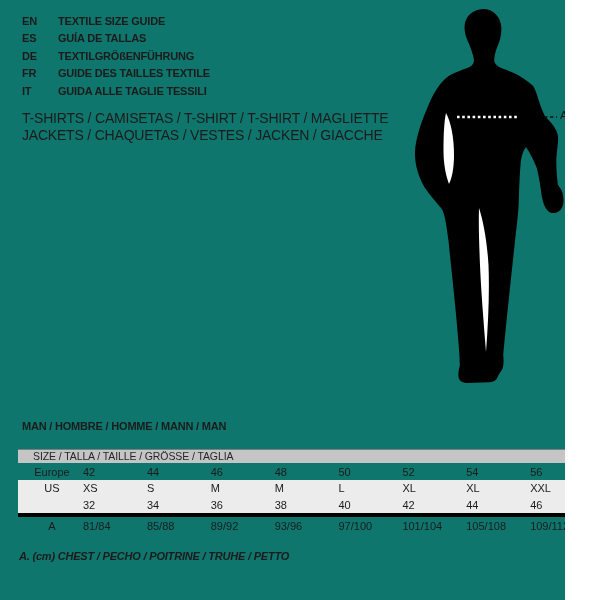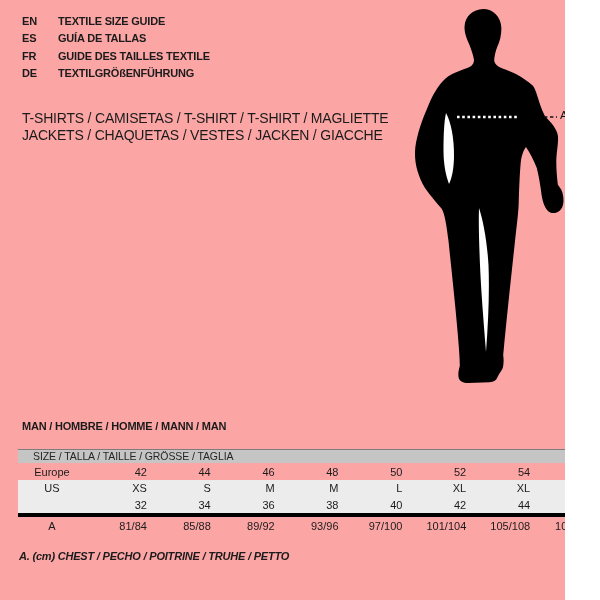--- a/index.html
+++ b/index.html
@@ -1,17 +1,17 @@
 <!DOCTYPE html>
 <html><head>
 <meta charset="utf-8">
 <style>
   html,body{margin:0;padding:0;background:#fff;}
   .page{
-    position:relative;width:565px;height:600px;background:#fca5a5;
+    position:relative;width:565px;height:600px;background:#0f766e;
     font-family:"Liberation Sans", sans-serif;color:#1b1b1b;overflow:hidden;
   }
   
   .lang-block{position:absolute;left:22px;top:13px;line-height:17.4px;font-size:11px;font-weight:bold;letter-spacing:-0.2px;}
   .lang-row{display:flex;}
   .lang-code{width:36px;flex:0 0 36px;}
   
   .category-block{position:absolute;left:22px;top:110px;line-height:17px;font-size:14px;font-weight:normal;letter-spacing:-0.2px;}
   
   .figure-wrap{position:absolute;left:390px;top:0px;width:210px;height:400px;}
@@ -28,45 +28,49 @@
   }
   .t-header{
     background:#c5c5c5;height:13px;line-height:13px;font-size:10.5px;
     padding-left:15px;color:#262626;letter-spacing:-0.1px;
   }
   .t-row{display:grid;grid-template-columns:65px repeat(8,1fr);align-items:center;height:17px;}
   .t-row.stripe{background:#ececec;}
   .t-row.us{height:16px;}
   .t-row.sep{border-bottom:4px solid #000000;}
   .t-label{padding-left:3px;text-align:center;}
-  .t-cell{text-align:right;}
+  .t-cell{text-align:left;}
   
   .footnote{position:absolute;left:19px;top:550px;font-size:11px;font-weight:bold;letter-spacing:-0.2px;font-style:italic;}
 </style>
 </head>
 <body>
 
 <div class="page">
 
   <div class="lang-block">
     <div class="lang-row">
       <span class="lang-code">EN</span>
       <span>TEXTILE SIZE GUIDE</span>
     </div>
     <div class="lang-row">
       <span class="lang-code">ES</span>
       <span>GUÍA DE TALLAS</span>
     </div>
     <div class="lang-row">
+      <span class="lang-code">DE</span>
+      <span>TEXTILGRÖßENFÜHRUNG</span>
+    </div>
+    <div class="lang-row">
       <span class="lang-code">FR</span>
       <span>GUIDE DES TAILLES TEXTILE</span>
     </div>
     <div class="lang-row">
-      <span class="lang-code">DE</span>
-      <span>TEXTILGRÖßENFÜHRUNG</span>
+      <span class="lang-code">IT</span>
+      <span>GUIDA ALLE TAGLIE TESSILI</span>
     </div>
   </div>
 
   <div class="category-block">
     <div>T-SHIRTS / CAMISETAS / T-SHIRT / T-SHIRT / MAGLIETTE</div>
     <div>JACKETS / CHAQUETAS / VESTES / JACKEN / GIACCHE</div>
   </div>
 
   <div class="figure-wrap">
     <svg width="210" height="400" viewBox="0 0 210 400" xmlns="http://www.w3.org/2000/svg">

